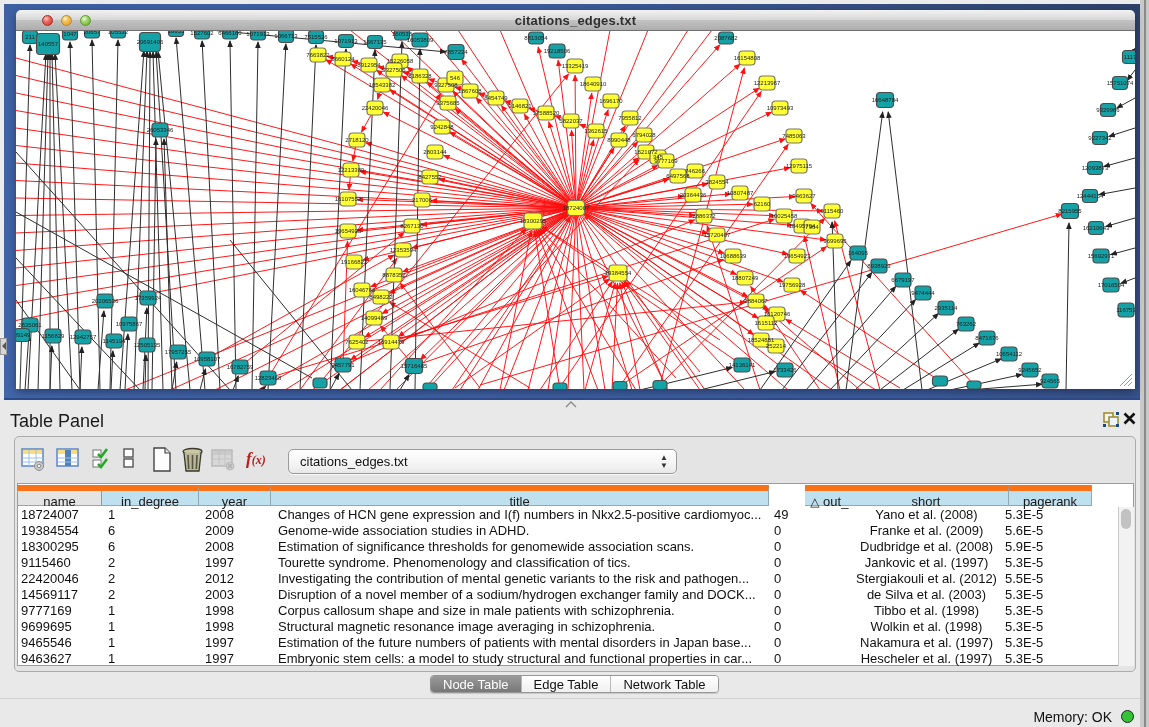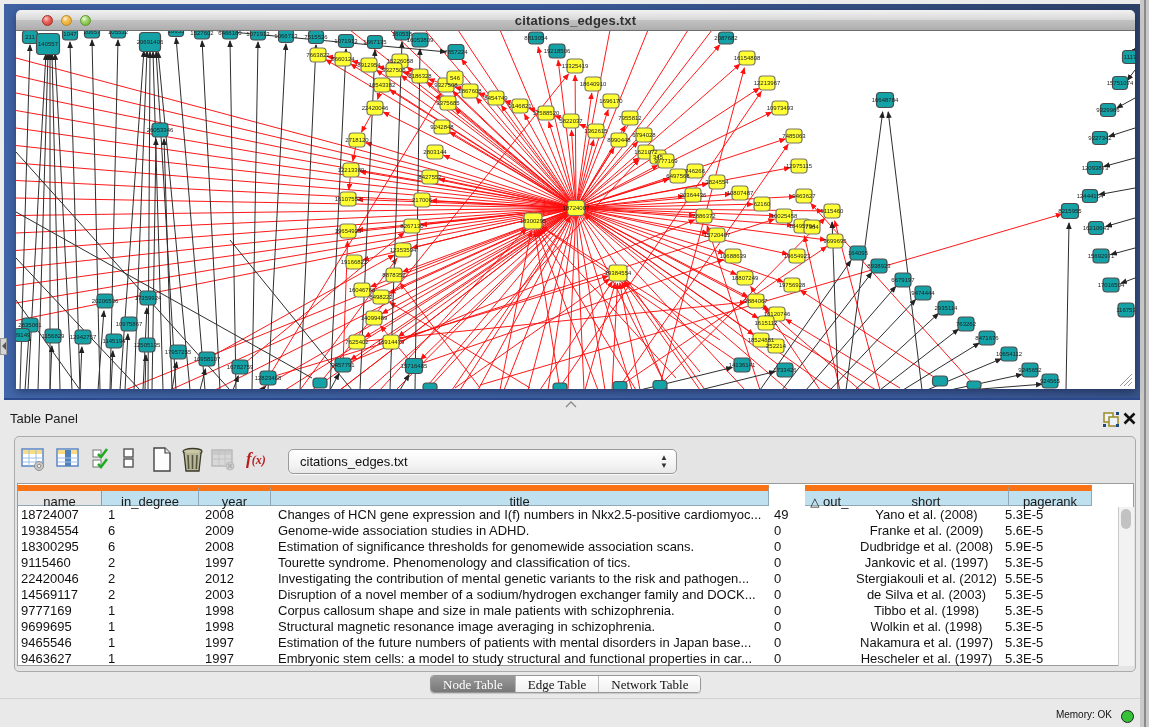--- a/index.html
+++ b/index.html
@@ -38,21 +38,21 @@
 
 
 #ltab { left:0; top:338px; width:7px; height:17px; background:#d6d6d6; border:1px solid #9a9a9a; }
 
 
 #rstrip { left:1140px; top:0; width:9px; height:727px; background:#c9c9c9; }
 #rstrip .inner { left:4px; top:0; width:2px; height:727px; background:#8a8a8a; }
 
 
 #panel { left:0; top:400px; width:1140px; height:327px; background:#e9e9e9; }
-#paneltitle { left:10px; top:11px; font-size:13px; color:#1a1a1a; }
+#paneltitle { left:10px; top:11px; font-size:18px; color:#1a1a1a; }
 #float-ico { left:1103px; top:11px; width:16px; height:16px; }
 #x-ico { left:1123px; }
 
 #tframe { left:14px; top:36px; width:1122px; height:236px; background:#e4e4e4;
   border:1px solid #ababab; border-radius:5px; }
 
 
 .ico { position:absolute; top:47px; }
 #combo { left:288px; top:49px; width:389px; height:25px; border:1px solid #9a9a9a;
   border-radius:5px; background:linear-gradient(#ffffff,#f2f2f2 70%,#e8e8e8);
@@ -87,26 +87,26 @@
 
 #sbar { z-index:6; left:1118px; top:507px; width:16px; height:159px; background:#f2f2f2;
   border-left:1px solid #c9c9c9; }
 #sthumb { z-index:7; left:1121px; top:509px; width:10px; height:20px; background:#c2c2c2;
   border-radius:5px; }
 
 
 #tabs { left:430px; top:675px; height:18px; border:1px solid #979797; border-radius:4px;
   display:flex; overflow:hidden; box-shadow:0 1px 1px rgba(0,0,0,0.15); }
 .tab { font-size:13px; line-height:17px; padding:0 12px; color:#111;
-  background:linear-gradient(#ffffff,#f0f0f0);font-family:Liberation Serif, serif; }
+  background:linear-gradient(#ffffff,#f0f0f0); }
 .tab.sel { background:linear-gradient(#9a9a9a,#787878); color:#fff; }
 .tab + .tab { border-left:1px solid #b9b9b9; }
 
 #divline { left:0; top:698px; width:1140px; height:1px; background:#d2d2d2; }
-#memtext { left:1000px; top:709px; width:112px; text-align:right; font-size:10px; color:#111; }
+#memtext { left:1000px; top:709px; width:112px; text-align:right; font-size:14px; color:#111; }
 #memdot { left:1121px; top:710px; width:13px; height:13px; border-radius:50%;
   background:#35c239; border:1.5px solid #222; }
 </style></head>
 <body>
 <div id="page">
   <div class="abs" id="mdi"></div>
   <div class="abs" id="rstrip">
       <div class="abs inner"></div>
     </div>
 

